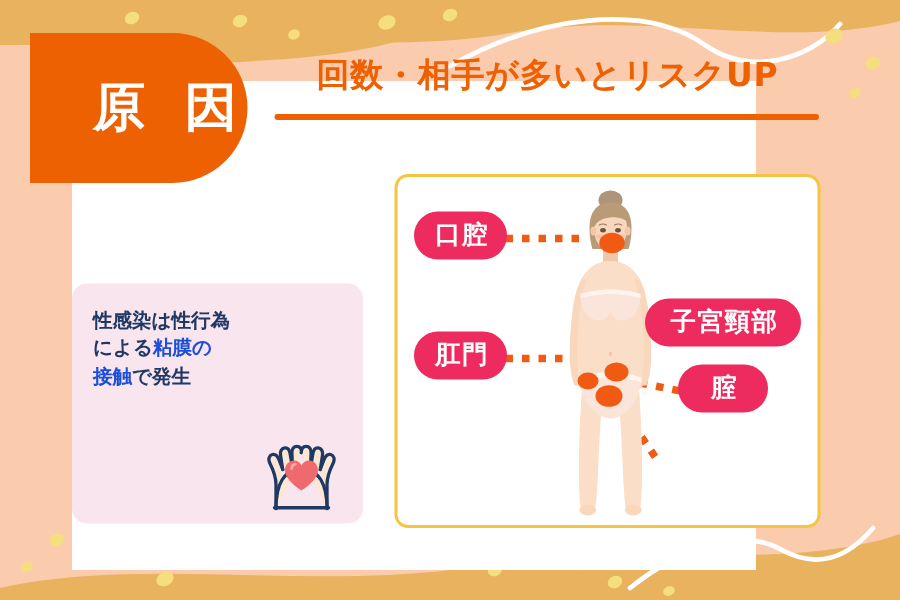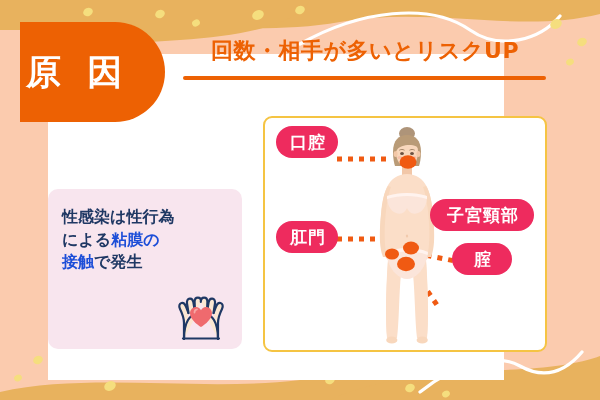--- a/index.html
+++ b/index.html
@@ -41,21 +41,21 @@
     left: 20px;
     top: 22px;
     width: 145px;
     height: 100px;
     background: #ED6103;
     border-top-right-radius: 100px 100px;
     border-bottom-right-radius: 100px 100px;
     z-index: 4;
     display: flex;
     align-items: center;
-    justify-content: flex-start;
+    justify-content: flex-end;
   }
   .badge-text {
     color: #ffffff;
     font-size: 35px;
     font-weight: 700;
     letter-spacing: 7px;
     padding-left: 6px;
     line-height: 1;
     white-space: nowrap;
   }
@@ -96,21 +96,21 @@
     background: #F8E5EE;
     border-radius: 10px;
     z-index: 4;
   }
   .pink-text {
     position: absolute;
     left: 14px;
     top: 17px;
     width: 176px;
     color: #1F3864;
-    font-size: 16px;
+    font-size: 13px;
     font-weight: 700;
     line-height: 1.42;
     letter-spacing: 0px;
   }
   .hl { color: #1d4ed8; }
   .hands-icon {
     position: absolute;
     right: 10px;
     bottom: 6px;
     width: 62px;
@@ -160,21 +160,21 @@
     letter-spacing: 1px;
     display: flex;
     align-items: center;
     justify-content: center;
     line-height: 1;
     white-space: nowrap;
     z-index: 8;
     box-sizing: border-box;
     padding-left: 2px;
   }
-  .pill-oral   { left: 276px; top: 126px; width: 62px; height: 32px; }
+  .pill-oral   { left: 276px; top: 141px; width: 62px; height: 32px; }
   .pill-anus   { left: 276px; top: 221px; width: 62px; height: 32px; }
   .pill-cervix { left: 430px; top: 199px; width: 104px; height: 32px; }
   .pill-vagina { left: 452px; top: 243px; width: 60px; height: 32px; }
   .pill-vulva  { left: 434px; top: 287px; width: 84px; height: 32px; }
 </style>
 </head>
 <body>
 
 <div id="stage">
 

